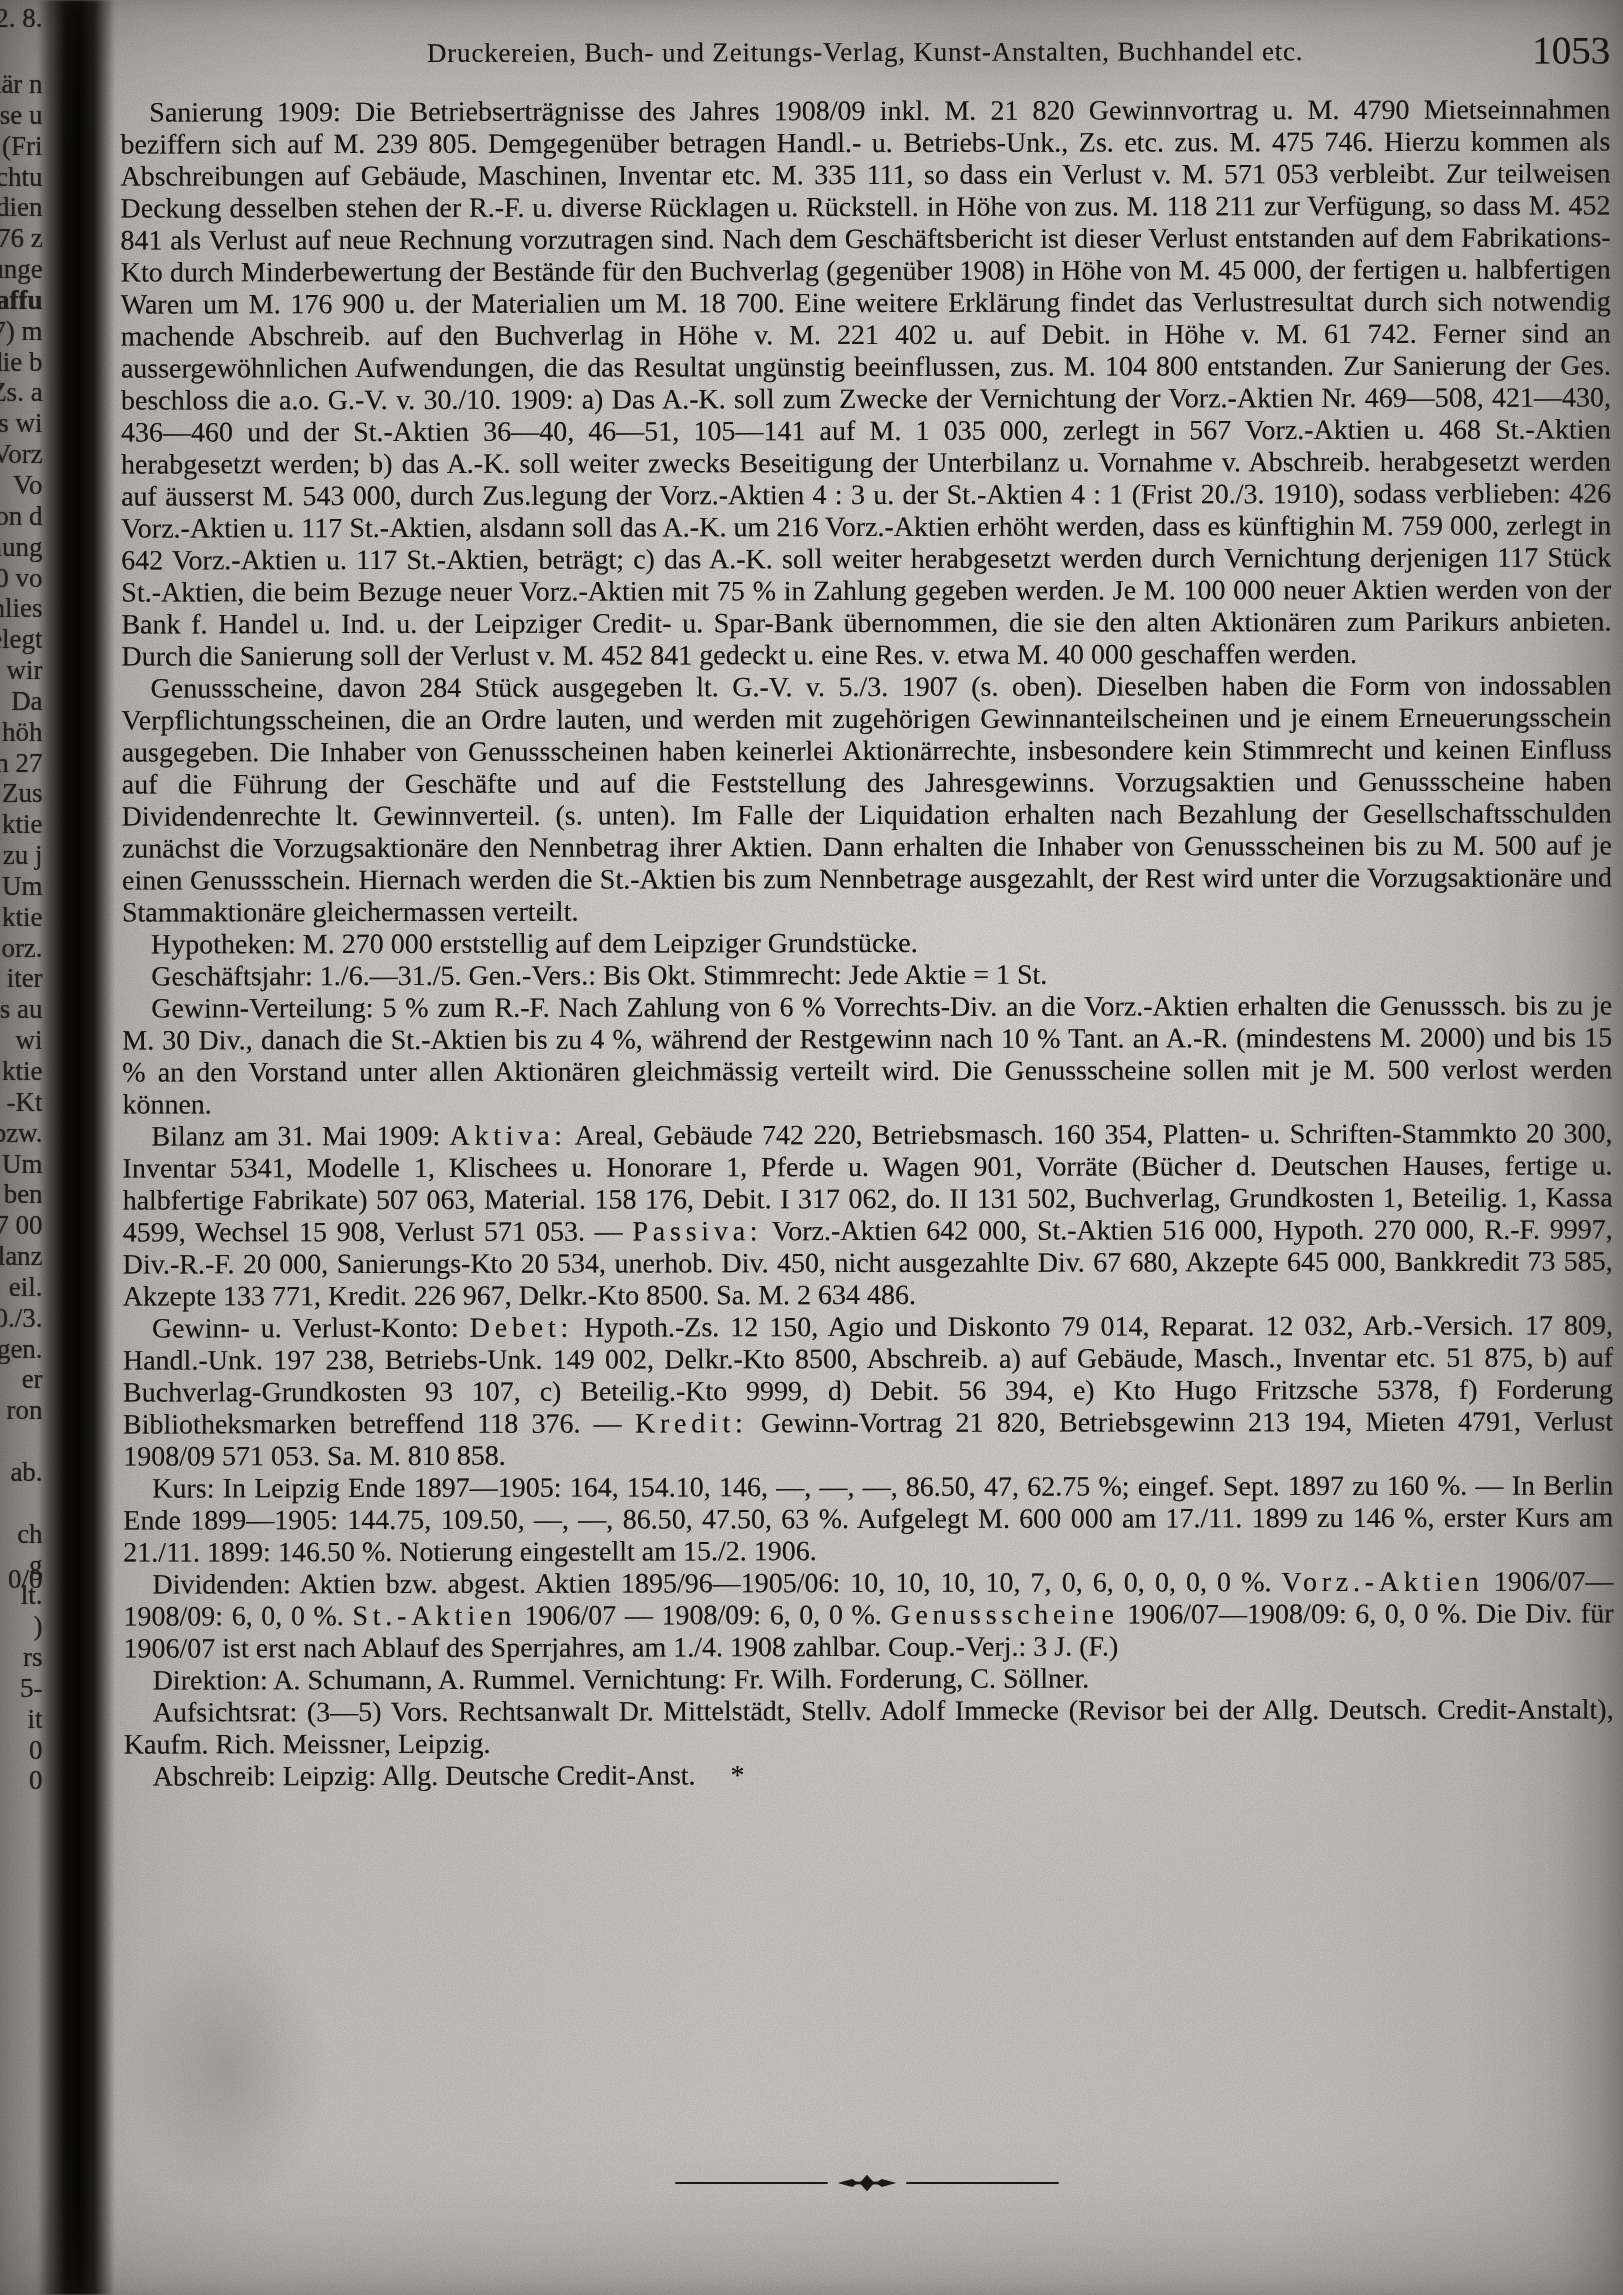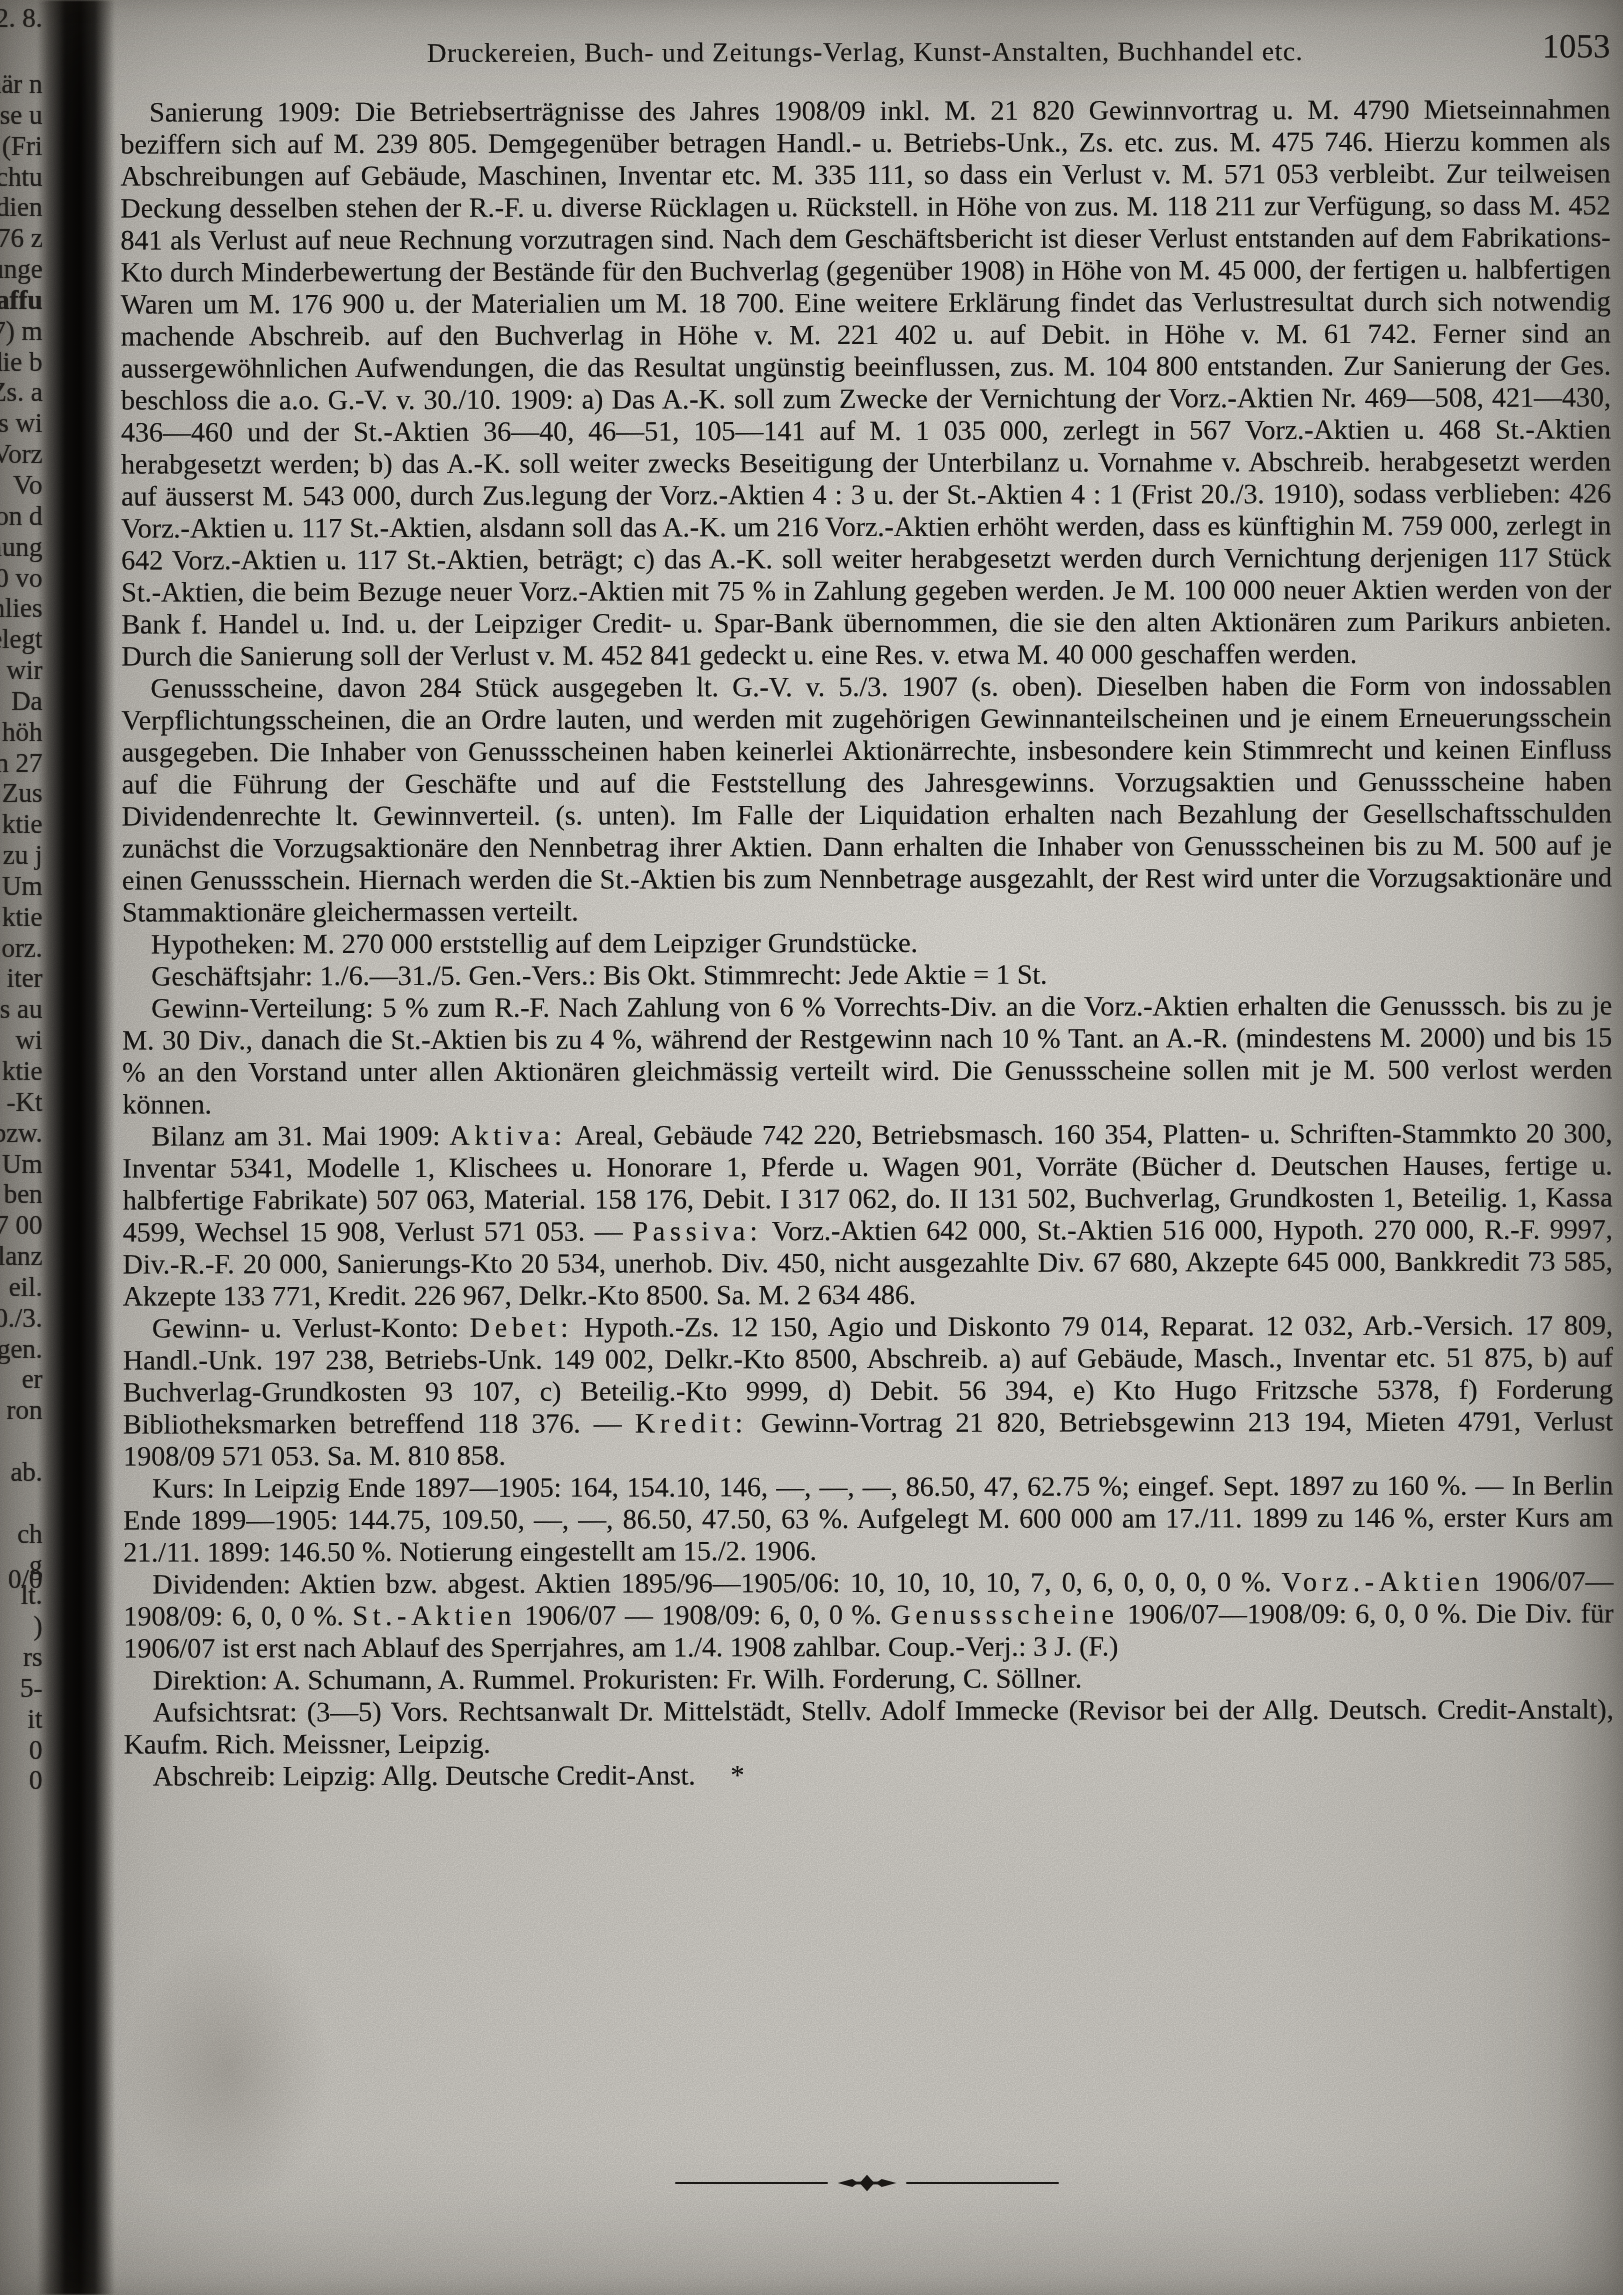--- a/index.html
+++ b/index.html
@@ -42,21 +42,21 @@
     color:#1a1816;
     transform:rotate(-0.12deg);
   }
   .running-header { position:relative; height:45px; margin-bottom:21px; }
   .running-title {
     display:block; text-align:center; font-size:27px; letter-spacing:0.8px;
     padding-top:8px; color:#1a1816;
     text-shadow:0 0 0.6px rgba(26,24,22,0.55);
   }
   .page-num {
-    position:absolute; right:0; top:0; font-size:34px;
+    position:absolute; right:0; top:0; font-size:39px;
     text-shadow:0 0 0.6px rgba(26,24,22,0.55);
   }
   .para {
     margin:0; text-indent:29px; font-size:28px; line-height:32px;
     text-align:justify; color:#1a1816;
     text-shadow:0 0 0.6px rgba(26,24,22,0.55);
   }
   .para b { font-weight:normal; }
   .sp { letter-spacing:0.17em; }
   .divider {
@@ -203,21 +203,21 @@
 
     <p class="para"><b>Sanierung 1909:</b><span> Die Betriebserträgnisse des Jahres 1908/09 inkl. M. 21 820 Gewinnvortrag u. M. 4790 Mietseinnahmen beziffern sich auf M. 239 805.  Demgegenüber betragen Handl.- u. Betriebs-Unk., Zs. etc. zus. M. 475 746.  Hierzu kommen als Abschreibungen auf Gebäude, Maschinen, Inventar etc. M. 335 111, so dass ein Verlust v. M. 571 053 verbleibt.  Zur teilweisen Deckung desselben stehen der R.-F. u. diverse Rücklagen u. Rückstell. in Höhe von zus. M. 118 211 zur Verfügung, so dass M. 452 841 als Verlust auf neue Rechnung vorzutragen sind.  Nach dem Geschäftsbericht ist dieser Verlust entstanden auf dem Fabrikations-Kto durch Minderbewertung der Bestände für den Buchverlag (gegenüber 1908) in Höhe von M. 45 000, der fertigen u. halbfertigen Waren um M. 176 900 u. der Materialien um M. 18 700. Eine weitere Erklärung findet das Verlustresultat durch sich notwendig machende Abschreib. auf den Buchverlag in Höhe v. M. 221 402 u. auf Debit. in Höhe v. M. 61 742.  Ferner sind an aussergewöhnlichen Aufwendungen, die das Resultat ungünstig beeinflussen, zus. M. 104 800 entstanden.  Zur Sanierung der Ges. beschloss die a.o. G.-V. v. 30./10. 1909: a) Das A.-K. soll zum Zwecke der Vernichtung der Vorz.-Aktien Nr. 469—508, 421—430, 436—460 und der St.-Aktien 36—40, 46—51, 105—141 auf M. 1 035 000, zerlegt in 567 Vorz.-Aktien u. 468 St.-Aktien herabgesetzt werden; b) das A.-K. soll weiter zwecks Beseitigung der Unterbilanz u. Vornahme v. Abschreib. herabgesetzt werden auf äusserst M. 543 000, durch Zus.legung der Vorz.-Aktien 4 : 3 u. der St.-Aktien 4 : 1 (Frist 20./3. 1910), sodass verblieben: 426 Vorz.-Aktien u. 117 St.-Aktien, alsdann soll das A.-K. um 216 Vorz.-Aktien erhöht werden, dass es künftighin M. 759 000, zerlegt in 642 Vorz.-Aktien u. 117 St.-Aktien, beträgt; c) das A.-K. soll weiter herabgesetzt werden durch Vernichtung derjenigen 117 Stück St.-Aktien, die beim Bezuge neuer Vorz.-Aktien mit 75 % in Zahlung gegeben werden.  Je M. 100 000 neuer Aktien werden von der Bank f. Handel u. Ind. u. der Leipziger Credit- u. Spar-Bank übernommen, die sie den alten Aktionären zum Parikurs anbieten.  Durch die Sanierung soll der Verlust v. M. 452 841 gedeckt u. eine Res. v. etwa M. 40 000 geschaffen werden.</span></p>
     <p class="para"><b>Genussscheine,</b><span> davon 284 Stück ausgegeben lt. G.-V. v. 5./3. 1907 (s. oben).  Dieselben haben die Form von indossablen Verpflichtungsscheinen, die an Ordre lauten, und werden mit zugehörigen Gewinnanteilscheinen und je einem Erneuerungsschein ausgegeben.  Die Inhaber von Genussscheinen haben keinerlei Aktionärrechte, insbesondere kein Stimmrecht und keinen Einfluss auf die Führung der Geschäfte und auf die Feststellung des Jahresgewinns.  Vorzugsaktien und Genussscheine haben Dividendenrechte lt. Gewinnverteil. (s. unten).  Im Falle der Liquidation erhalten nach Bezahlung der Gesellschaftsschulden zunächst die Vorzugsaktionäre den Nennbetrag ihrer Aktien.  Dann erhalten die Inhaber von Genussscheinen bis zu M. 500 auf je einen Genussschein.  Hiernach werden die St.-Aktien bis zum Nennbetrage ausgezahlt, der Rest wird unter die Vorzugsaktionäre und Stammaktionäre gleichermassen verteilt.</span></p>
     <p class="para"><b>Hypotheken:</b><span> M. 270 000 erststellig auf dem Leipziger Grundstücke.</span></p>
     <p class="para"><b>Geschäftsjahr:</b><span> 1./6.—31./5.  </span><b>Gen.-Vers.:</b><span> Bis Okt.  </span><b>Stimmrecht:</b><span> Jede Aktie = 1 St.</span></p>
     <p class="para"><b>Gewinn-Verteilung:</b><span> 5 % zum R.-F.  Nach Zahlung von 6 % Vorrechts-Div. an die Vorz.-Aktien erhalten die Genusssch. bis zu je M. 30 Div., danach die St.-Aktien bis zu 4 %, während der Restgewinn nach 10 % Tant. an A.-R. (mindestens M. 2000) und bis 15 % an den Vorstand unter allen Aktionären gleichmässig verteilt wird.  Die Genussscheine sollen mit je M. 500 verlost werden können.</span></p>
     <p class="para"><b>Bilanz am 31. Mai 1909:</b><span> </span><span class="sp">Aktiva:</span><span> Areal, Gebäude 742 220, Betriebsmasch. 160 354, Platten- u. Schriften-Stammkto 20 300, Inventar 5341, Modelle 1, Klischees u. Honorare 1, Pferde u. Wagen 901, Vorräte (Bücher d. Deutschen Hauses, fertige u. halbfertige Fabrikate) 507 063, Material. 158 176, Debit. I 317 062, do. II 131 502, Buchverlag, Grundkosten 1, Beteilig. 1, Kassa 4599, Wechsel 15 908, Verlust 571 053. — </span><span class="sp">Passiva:</span><span> Vorz.-Aktien 642 000, St.-Aktien 516 000, Hypoth. 270 000, R.-F. 9997, Div.-R.-F. 20 000, Sanierungs-Kto 20 534, unerhob. Div. 450, nicht ausgezahlte Div. 67 680, Akzepte 645 000, Bankkredit 73 585, Akzepte 133 771, Kredit. 226 967, Delkr.-Kto 8500.  Sa. M. 2 634 486.</span></p>
     <p class="para"><b>Gewinn- u. Verlust-Konto:</b><span> </span><span class="sp">Debet:</span><span> Hypoth.-Zs. 12 150, Agio und Diskonto 79 014, Reparat. 12 032, Arb.-Versich. 17 809, Handl.-Unk. 197 238, Betriebs-Unk. 149 002, Delkr.-Kto 8500, Abschreib. a) auf Gebäude, Masch., Inventar etc. 51 875, b) auf Buchverlag-Grundkosten 93 107, c) Beteilig.-Kto 9999, d) Debit. 56 394, e) Kto Hugo Fritzsche 5378, f) Forderung Bibliotheksmarken betreffend 118 376. — </span><span class="sp">Kredit:</span><span> Gewinn-Vortrag 21 820, Betriebsgewinn 213 194, Mieten 4791, Verlust 1908/09 571 053.  Sa. M. 810 858.</span></p>
     <p class="para"><b>Kurs:</b><span> In Leipzig Ende 1897—1905: 164, 154.10, 146, —, —, —, 86.50, 47, 62.75 %; eingef. Sept. 1897 zu 160 %. — In Berlin Ende 1899—1905: 144.75, 109.50, —, —, 86.50, 47.50, 63 %.  Aufgelegt M. 600 000 am 17./11. 1899 zu 146 %, erster Kurs am 21./11. 1899: 146.50 %.  Notierung eingestellt am 15./2. 1906.</span></p>
     <p class="para"><b>Dividenden:</b><span> Aktien bzw. abgest. Aktien 1895/96—1905/06: 10, 10, 10, 10, 7, 0, 6, 0, 0, 0, 0 %.  </span><span class="sp">Vorz.-Aktien</span><span> 1906/07—1908/09: 6, 0, 0 %.  </span><span class="sp">St.-Aktien</span><span> 1906/07 — 1908/09: 6, 0, 0 %.  </span><span class="sp">Genussscheine</span><span> 1906/07—1908/09: 6, 0, 0 %.  Die Div. für 1906/07 ist erst nach Ablauf des Sperrjahres, am 1./4. 1908 zahlbar.  Coup.-Verj.: 3 J. (F.)</span></p>
-    <p class="para"><b>Direktion:</b><span> A. Schumann, A. Rummel.  </span><b>Prokuristen:</b><span> Fr. Wilh. Forderung, C. Söllner.</span></p>
+    <p class="para"><b>Direktion:</b><span> A. Schumann, A. Rummel.  </span><b>Vernichtung:</b><span> Fr. Wilh. Forderung, C. Söllner.</span></p>
     <p class="para"><b>Aufsichtsrat:</b><span> (3—5) Vors. Rechtsanwalt Dr. Mittelstädt, Stellv. Adolf Immecke (Revisor bei der Allg. Deutsch. Credit-Anstalt), Kaufm. Rich. Meissner, Leipzig.</span></p>
     <p class="para"><b>Abschreib:</b><span> Leipzig: Allg. Deutsche Credit-Anst.&nbsp;&nbsp;&nbsp;&nbsp;&nbsp;*</span></p>
   </div>
 
   <div class="divider">
     <span class="dline"></span>
     <svg width="62" height="18" viewBox="0 0 76 22">
       <path d="M2 11 L20 6 L27 11 L20 16 Z" fill="#201d1a"></path>
       <path d="M74 11 L56 6 L49 11 L56 16 Z" fill="#201d1a"></path>
       <path d="M38 1 L47 11 L38 21 L29 11 Z" fill="#201d1a"></path>

